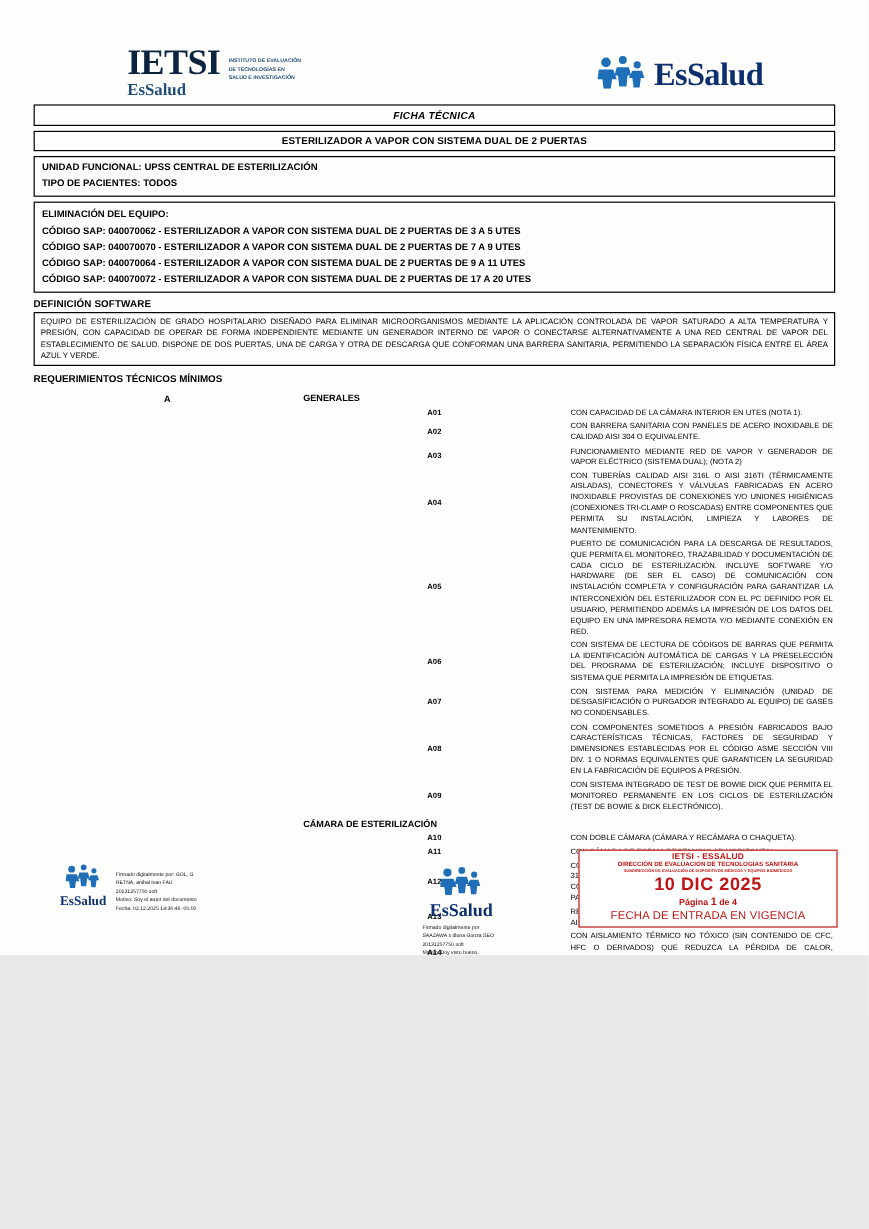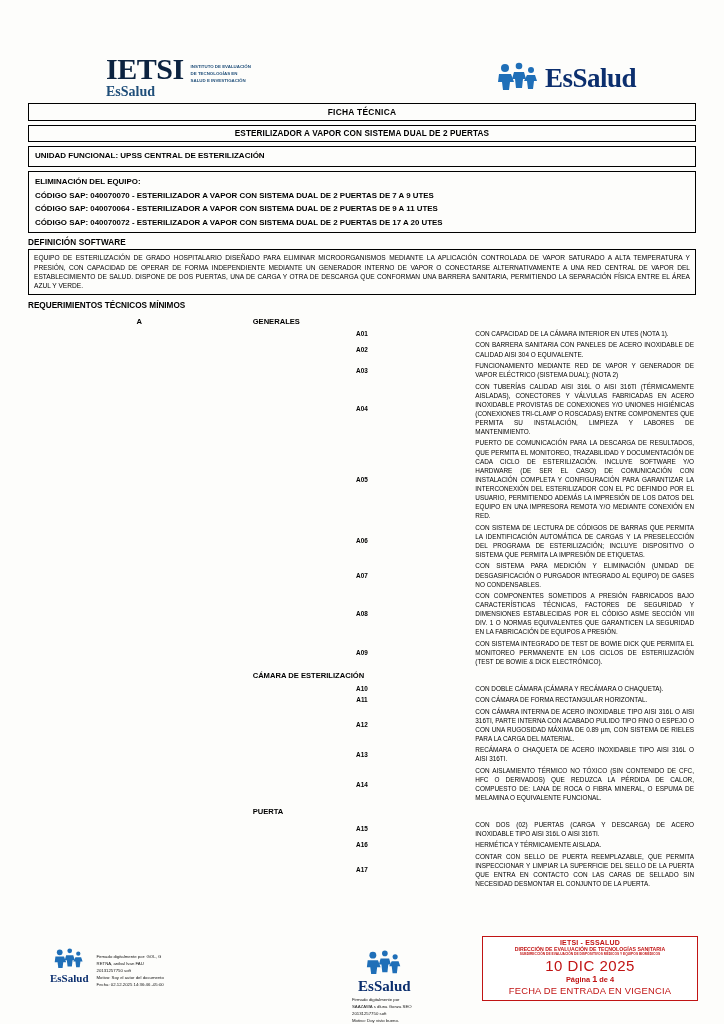--- a/index.html
+++ b/index.html
@@ -6,24 +6,24 @@
   body {
     width: 724px;
     height: 1024px;
     background: #e8e8e6;
     font-family: "Liberation Sans", sans-serif;
     color: #000;
   }
   .page {
     position: relative;
     width: 724px;
-    height: 1024px;
+    height: 796px;
     background: #fdfdfb;
     box-sizing: border-box;
-    padding: 44px 28px 0 28px;
+    padding: 28px 28px 0 28px;
     overflow: hidden;
   }
   
   .hdr {
     display: flex;
     align-items: flex-start;
     justify-content: space-between;
     padding: 10px 60px 4px 78px;
   }
   .ietsi-wrap { display:flex; align-items:flex-start; gap:7px; }
@@ -66,20 +66,21 @@
     border: 1px solid #000;
     margin: 0 0 4px 0;
     padding: 3px 6px;
     box-sizing: border-box;
   }
   .bx-center { text-align: center; }
   .t-title {
     font-size: 8.4px;
     font-weight: bold;
     letter-spacing: 0.3px;
+    font-style: italic;
   }
   .t-sub {
     font-size: 8.2px;
     font-weight: bold;
     letter-spacing: 0.1px;
   }
   .bx-lines div {
     font-size: 8px;
     font-weight: bold;
     line-height: 1.62;
@@ -186,21 +187,21 @@
     width: 216px;
     border: 1.6px solid #c11414;
     background: #fff;
     box-sizing: border-box;
     padding: 2px 4px 4px 4px;
     text-align: center;
   }
   .stamp .s1 { font-size: 7px; font-weight: bold; color:#c11414; letter-spacing:.2px;}
   .stamp .s2 { font-size: 5.2px; font-weight: bold; color:#c11414; line-height:1.25;}
   .stamp .s3 { font-size: 3.3px; font-weight: bold; color:#c11414; line-height:1.2; margin-bottom:1px;}
-  .stamp .date { font-size: 15px; font-weight: normal; color:#c11414; letter-spacing:.5px; margin:1px 0 0 0;}
+  .stamp .date { font-size: 15px; font-weight: bold; color:#c11414; letter-spacing:.5px; margin:1px 0 0 0;}
   .stamp .pg { font-size: 7.4px; font-weight: bold; color:#c11414; margin:0 0 1px 0;}
   .stamp .pg b { font-size: 9px; }
   .stamp .s4 { font-size: 9.4px; font-weight: normal; color:#c11414; letter-spacing:.2px;}
 </style>
 </head>
 <body>
 
 <div class="page">
 
   <div class="hdr">
@@ -232,24 +233,26 @@
   <div class="bx bx-center">
     <div class="t-title">FICHA TÉCNICA</div>
   </div>
 
   <div class="bx bx-center">
     <div class="t-sub">ESTERILIZADOR A VAPOR CON SISTEMA DUAL DE 2 PUERTAS</div>
   </div>
 
   <div class="bx bx-lines">
     <div>UNIDAD FUNCIONAL: UPSS CENTRAL DE ESTERILIZACIÓN</div>
+    <div>TIPO DE PACIENTES: TODOS</div>
   </div>
 
   <div class="bx bx-deno">
     <div>ELIMINACIÓN DEL EQUIPO:</div>
+    <div>CÓDIGO SAP: 040070062 - ESTERILIZADOR A VAPOR CON SISTEMA DUAL DE 2 PUERTAS DE 3 A 5 UTES</div>
     <div>CÓDIGO SAP: 040070070 - ESTERILIZADOR A VAPOR CON SISTEMA DUAL DE 2 PUERTAS DE 7 A 9 UTES</div>
     <div>CÓDIGO SAP: 040070064 - ESTERILIZADOR A VAPOR CON SISTEMA DUAL DE 2 PUERTAS DE 9 A 11 UTES</div>
     <div>CÓDIGO SAP: 040070072 - ESTERILIZADOR A VAPOR CON SISTEMA DUAL DE 2 PUERTAS DE 17 A 20 UTES</div>
   </div>
 
   <div class="sect-title">DEFINICIÓN SOFTWARE</div>
   <div class="def-box">EQUIPO DE ESTERILIZACIÓN DE GRADO HOSPITALARIO DISEÑADO PARA ELIMINAR MICROORGANISMOS MEDIANTE LA APLICACIÓN CONTROLADA DE VAPOR SATURADO A ALTA TEMPERATURA Y PRESIÓN, CON CAPACIDAD DE OPERAR DE FORMA INDEPENDIENTE MEDIANTE UN GENERADOR INTERNO DE VAPOR O CONECTARSE ALTERNATIVAMENTE A UNA RED CENTRAL DE VAPOR DEL ESTABLECIMIENTO DE SALUD. DISPONE DE DOS PUERTAS, UNA DE CARGA Y OTRA DE DESCARGA QUE CONFORMAN UNA BARRERA SANITARIA, PERMITIENDO LA SEPARACIÓN FÍSICA ENTRE EL ÁREA AZUL Y VERDE.</div>
 
   <div class="req-title">REQUERIMIENTOS TÉCNICOS MÍNIMOS</div>
 

